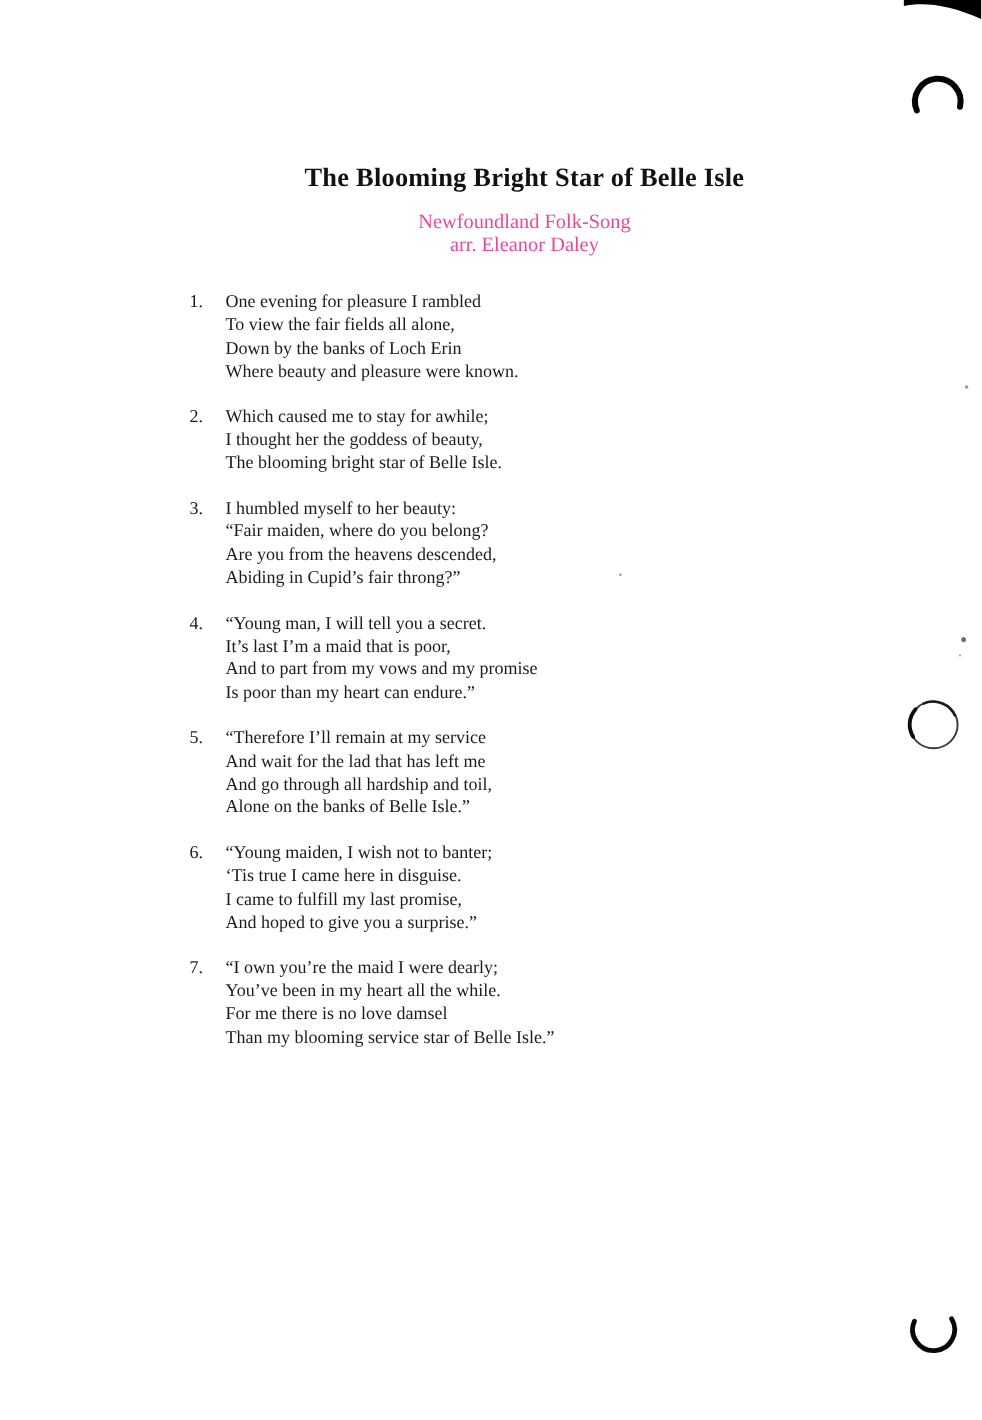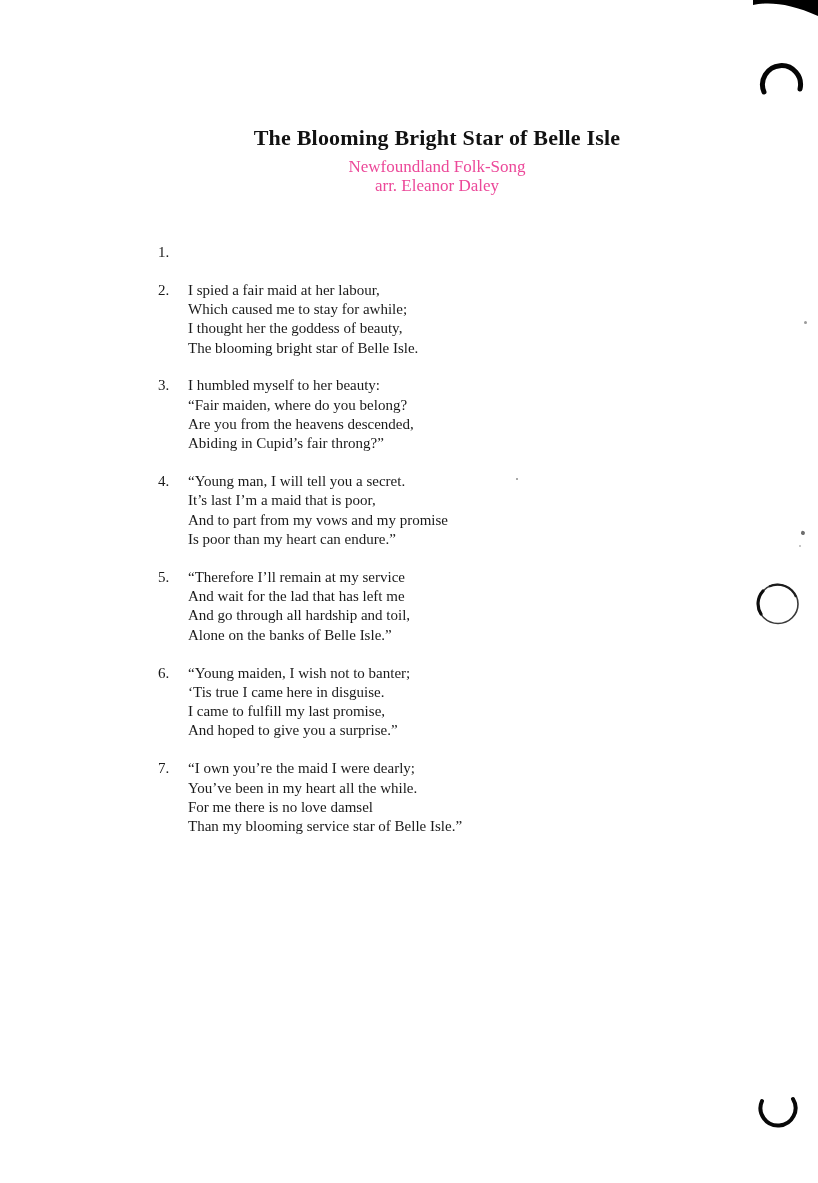--- a/index.html
+++ b/index.html
@@ -18,21 +18,21 @@
   }
   
   .song-header {
     position: absolute;
     top: 120px;
     left: 56px;
     width: 762px;
     text-align: center;
   }
   .song-title {
-    margin: 4px;
+    margin: 14px;
     font-size: 22px;
     line-height: 27px;
     font-weight: bold;
     letter-spacing: 0.2px;
     color: #121212;
   }
   .song-subtitle, .song-arranger {
     font-size: 17px;
     line-height: 19px;
     color: #ec4899;
@@ -83,25 +83,30 @@
 
   <header class="song-header">
     <h1 class="song-title">The Blooming Bright Star of Belle Isle</h1>
     <div class="song-subtitle">Newfoundland Folk-Song</div>
     <div class="song-arranger">arr. Eleanor Daley</div>
   </header>
 
   <ol class="verse-list">
       <li class="verse">
         <span class="vnum">1.</span>
+        <div class="vbody">
+          <div class="vline">One evening for pleasure I rambled</div>
+          <div class="vline">To view the fair fields all alone,</div>
+          <div class="vline">Down by the banks of Loch Erin</div>
+          <div class="vline">Where beauty and pleasure were known.</div>
+        </div>
       </li>
       <li class="verse">
         <span class="vnum">2.</span>
         <div class="vbody">
-          <div class="vline">I spied a fair maid at her labour,</div>
           <div class="vline">Which caused me to stay for awhile;</div>
           <div class="vline">I thought her the goddess of beauty,</div>
           <div class="vline">The blooming bright star of Belle Isle.</div>
         </div>
       </li>
       <li class="verse">
         <span class="vnum">3.</span>
         <div class="vbody">
           <div class="vline">I humbled myself to her beauty:</div>
           <div class="vline">“Fair maiden, where do you belong?</div>

